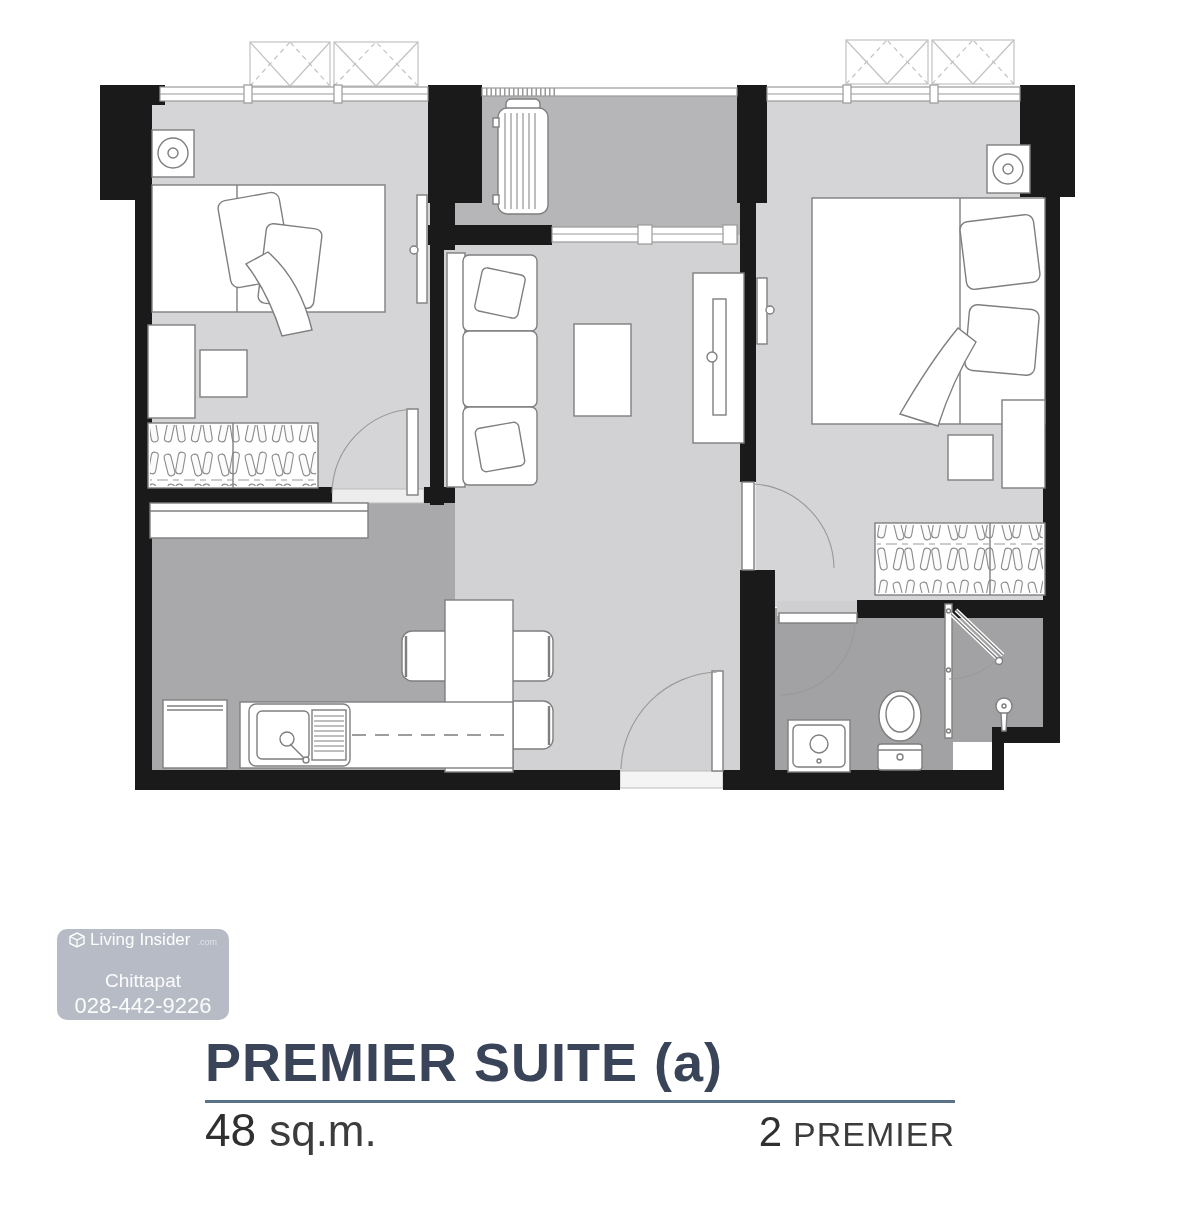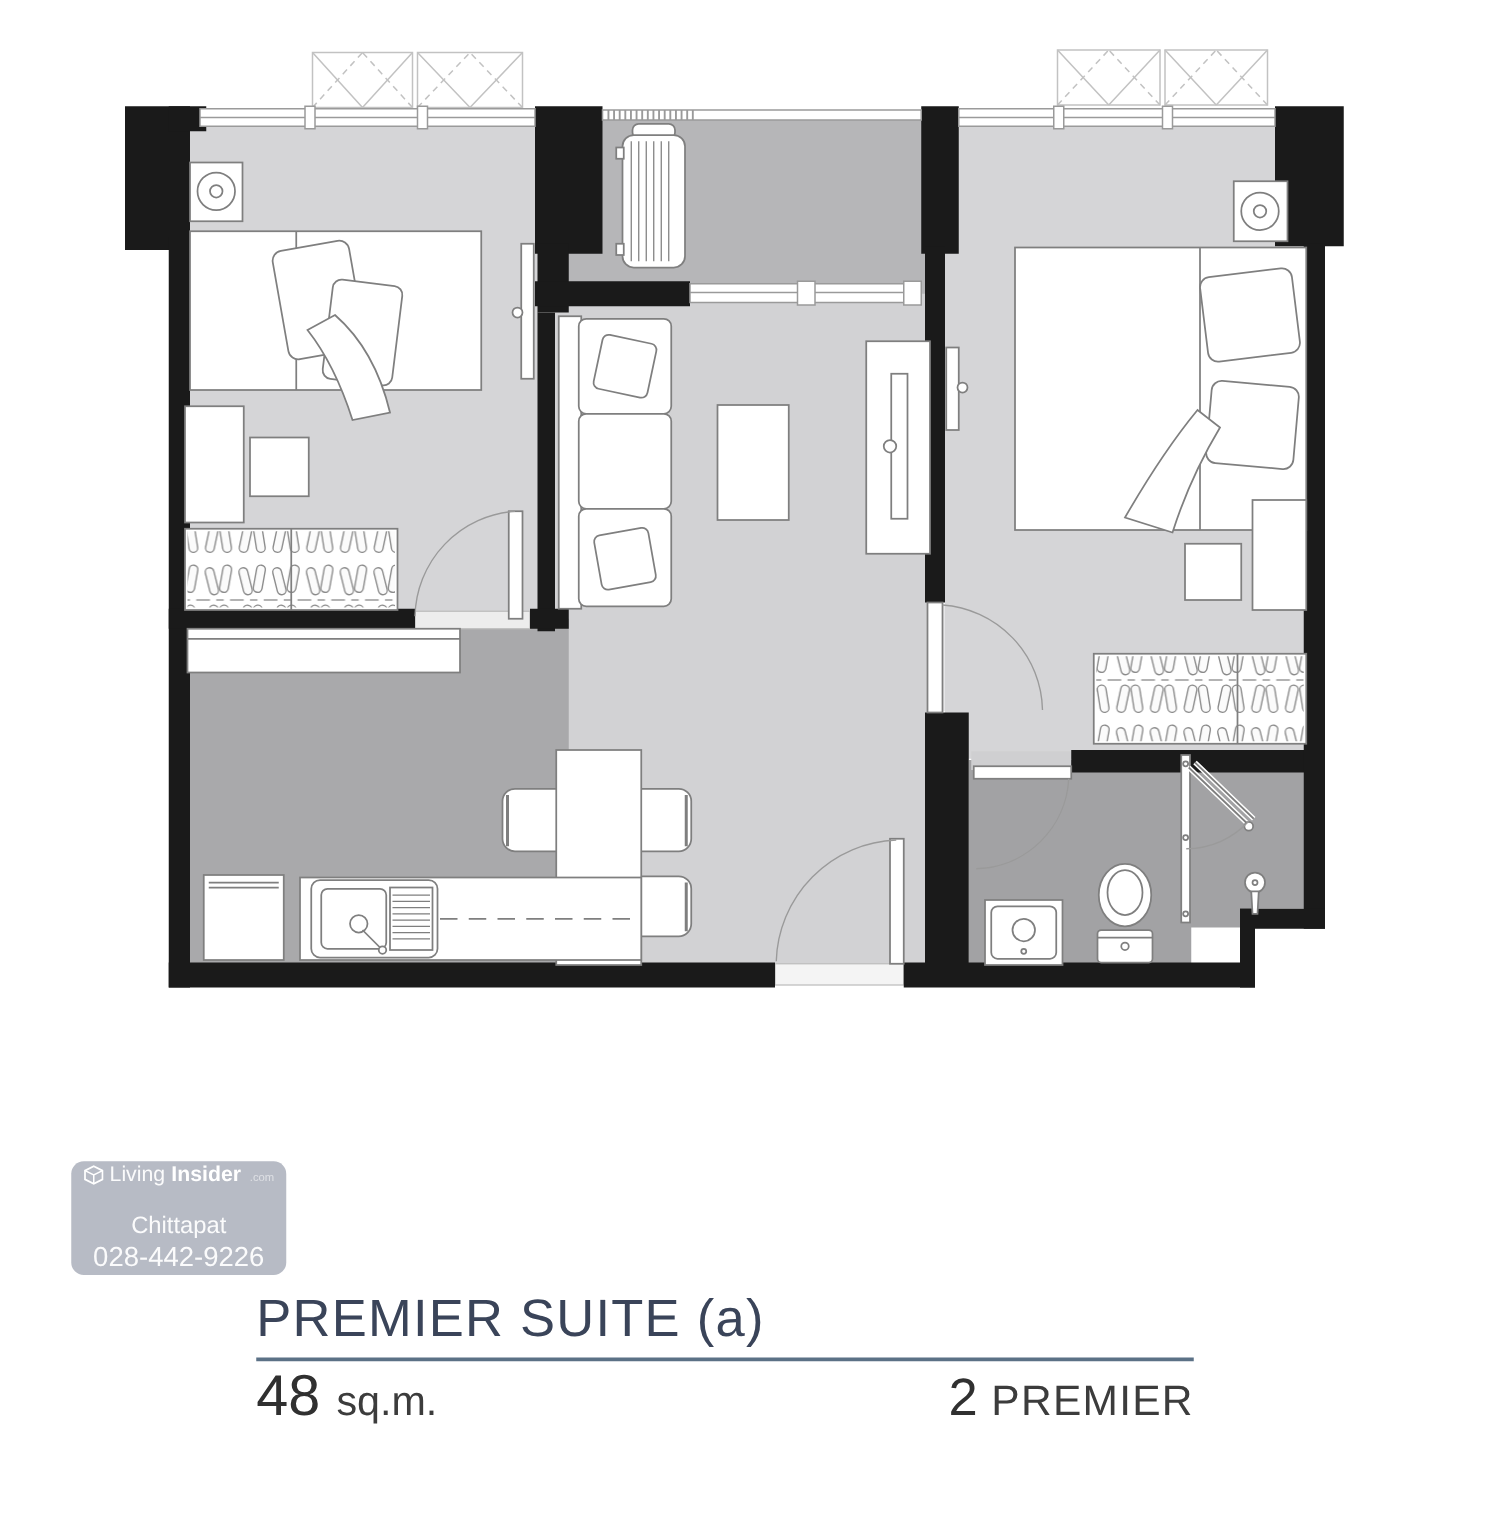--- a/index.html
+++ b/index.html
@@ -6,33 +6,33 @@
   .page{position:relative;width:1112px;height:1221px;background:#ffffff;overflow:hidden;
         font-family:"Liberation Sans", sans-serif;}
   svg.plan{position:absolute;left:0;top:0;display:block;}
 
   
   .watermark{position:absolute;left:57px;top:929px;width:172px;height:91px;border-radius:10px;
              background:rgba(177,181,192,0.92);color:#ffffff;display:flex;flex-direction:column;
              align-items:center;justify-content:center;line-height:1.22;}
   .wm-brand{display:flex;align-items:center;gap:5px;font-size:17px;}
   .wm-living{font-weight:400;opacity:.95;}
-  .wm-insider{font-weight:700;}
+  .wm-insider{font-weight:400;}
   .wm-com{font-size:9px;opacity:.55;margin-left:2px;align-self:flex-end;padding-bottom:2px;}
   .wm-name{font-size:19px;opacity:.95;margin-top:19px;}
   .wm-phone{font-size:22px;opacity:.95;}
 
   
   .title-block{position:absolute;left:205px;top:1031px;width:750px;}
-  .unit-title{margin:0;font-size:42px;font-weight:400;color:#3a4459;letter-spacing:1px;white-space:nowrap;}
+  .unit-title{margin:0;font-size:54px;font-weight:700;color:#3a4459;letter-spacing:1px;white-space:nowrap;}
   .title-rule{height:3px;background:#5b7186;margin-top:7px;}
   .stats{display:flex;justify-content:space-between;align-items:baseline;margin-top:0;color:#333333;}
   .stat-left,.stat-right{display:flex;align-items:baseline;}
   .area-value{font-size:46px;color:#303030;}
-  .area-unit{font-size:33px;margin-left:13px;color:#3c3c3c;}
+  .area-unit{font-size:44px;margin-left:13px;color:#3c3c3c;}
   .bed-count{font-size:42px;color:#303030;}
   .bed-label{font-size:34px;margin-left:11px;color:#3c3c3c;letter-spacing:1px;}
 </style>
 </head>
 <body>
 
 <div class="page">
 
   <svg class="plan" width="1200" height="850" viewBox="0 0 1200 850">
     <defs>

